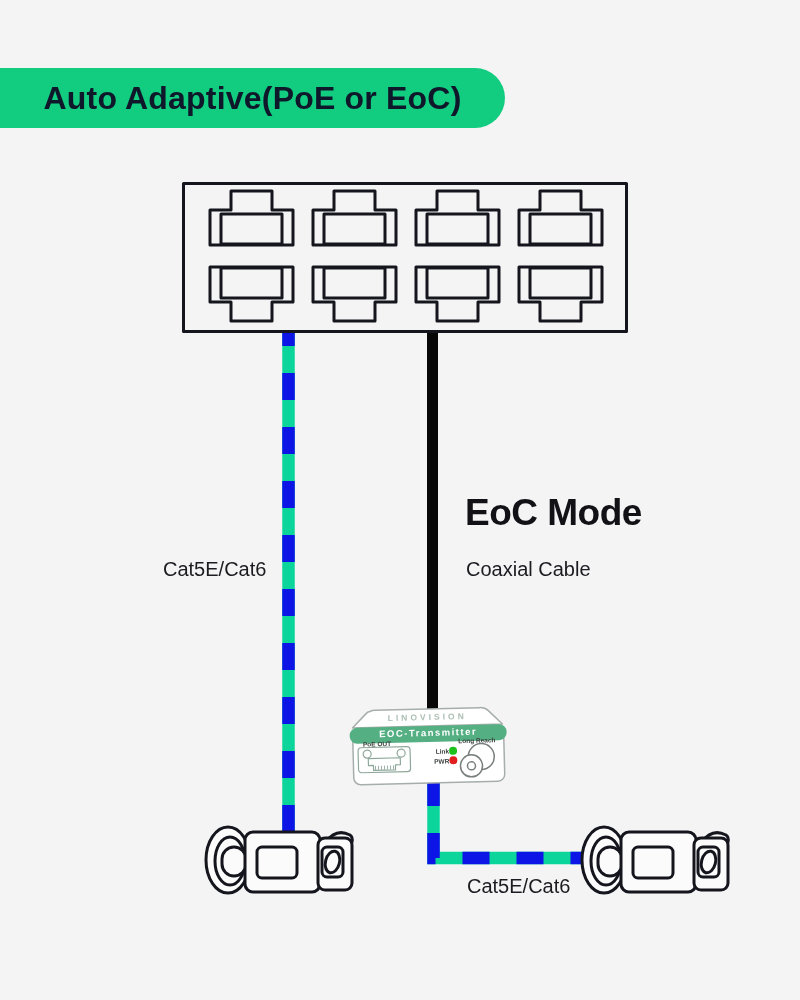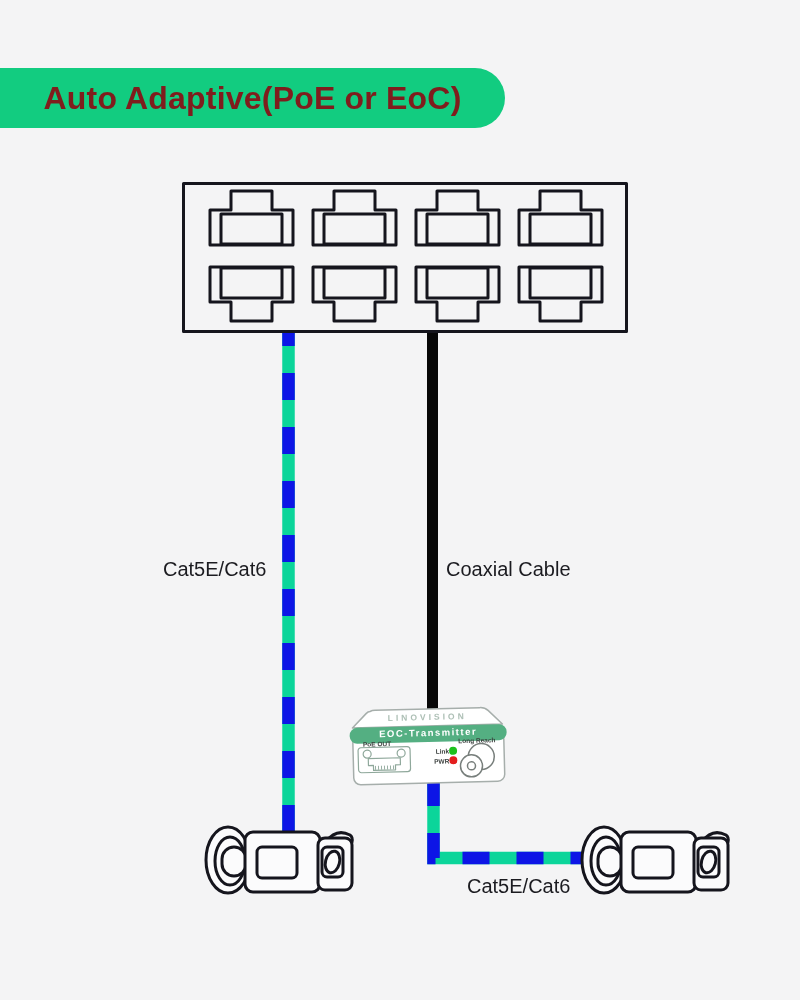--- a/index.html
+++ b/index.html
@@ -9,21 +9,21 @@
     overflow:hidden;margin:0 auto;
   }
   
   .banner{
     position:absolute;left:0;top:68px;width:505px;height:60px;
     background:var(--banner-green,#12CC80);
     border-radius:0 30px 30px 0;
     display:flex;align-items:center;justify-content:center;
   }
   .banner span{
-    color:#7f1d1d;font-size:32px;font-weight:bold;letter-spacing:0.2px;
+    color:#0f172a;font-size:32px;font-weight:bold;letter-spacing:0.2px;
   }
   
   .layer{position:absolute;left:0;top:0;}
   .ln{fill:#F4F4F5;stroke:#15151D;stroke-width:3;stroke-linejoin:round;}
   .cam{fill:#FBFBFC;stroke:#15151D;stroke-width:3;stroke-linejoin:round;}
   .c-green{fill:none;stroke:var(--cable-green,#0BD59A);stroke-width:12.5;}
   .c-blue-dash{fill:none;stroke:var(--cable-blue,#0D15E6);stroke-width:12.5;stroke-dasharray:27 27;}
   .c-black{fill:none;stroke:#070707;stroke-width:11;}
   
   .mode-title{position:absolute;font-size:37px;font-weight:bold;color:#111116;letter-spacing:-0.5px;white-space:nowrap;}
@@ -112,21 +112,22 @@
       <use href="#port-down" x="234" y="85"></use>
       <use href="#port-down" x="337" y="85"></use>
     </g>
 
     <use href="#cam" x="200" y="826"></use>
     <use href="#cam" x="576" y="826"></use>
   </svg>
 
   <div class="cable-label" style="left:163px;top:558px;">Cat5E/Cat6</div>
 
-  <div class="cable-label" style="left:446px;top:558px;">Coaxial Cable</div>
+  <div class="mode-title" style="left:465px;top:492px;">EoC Mode</div>
+  <div class="cable-label" style="left:466px;top:558px;">Coaxial Cable</div>
 
   <div class="device">
     <svg width="170" height="95" viewBox="0 0 170 95">
 
       <rect class="dev-stroke" x="10" y="34" width="151" height="49" rx="7"></rect>
 
       <path class="dev-stroke" d="M28 10 Q30 9 33 9 L138 9 Q143 9 146 12 L160 26 L10 26 L24 12 Q26 10 28 10 Z"></path>
 
       <rect class="band" x="7" y="26" width="157" height="16" rx="7.5"></rect>
 

